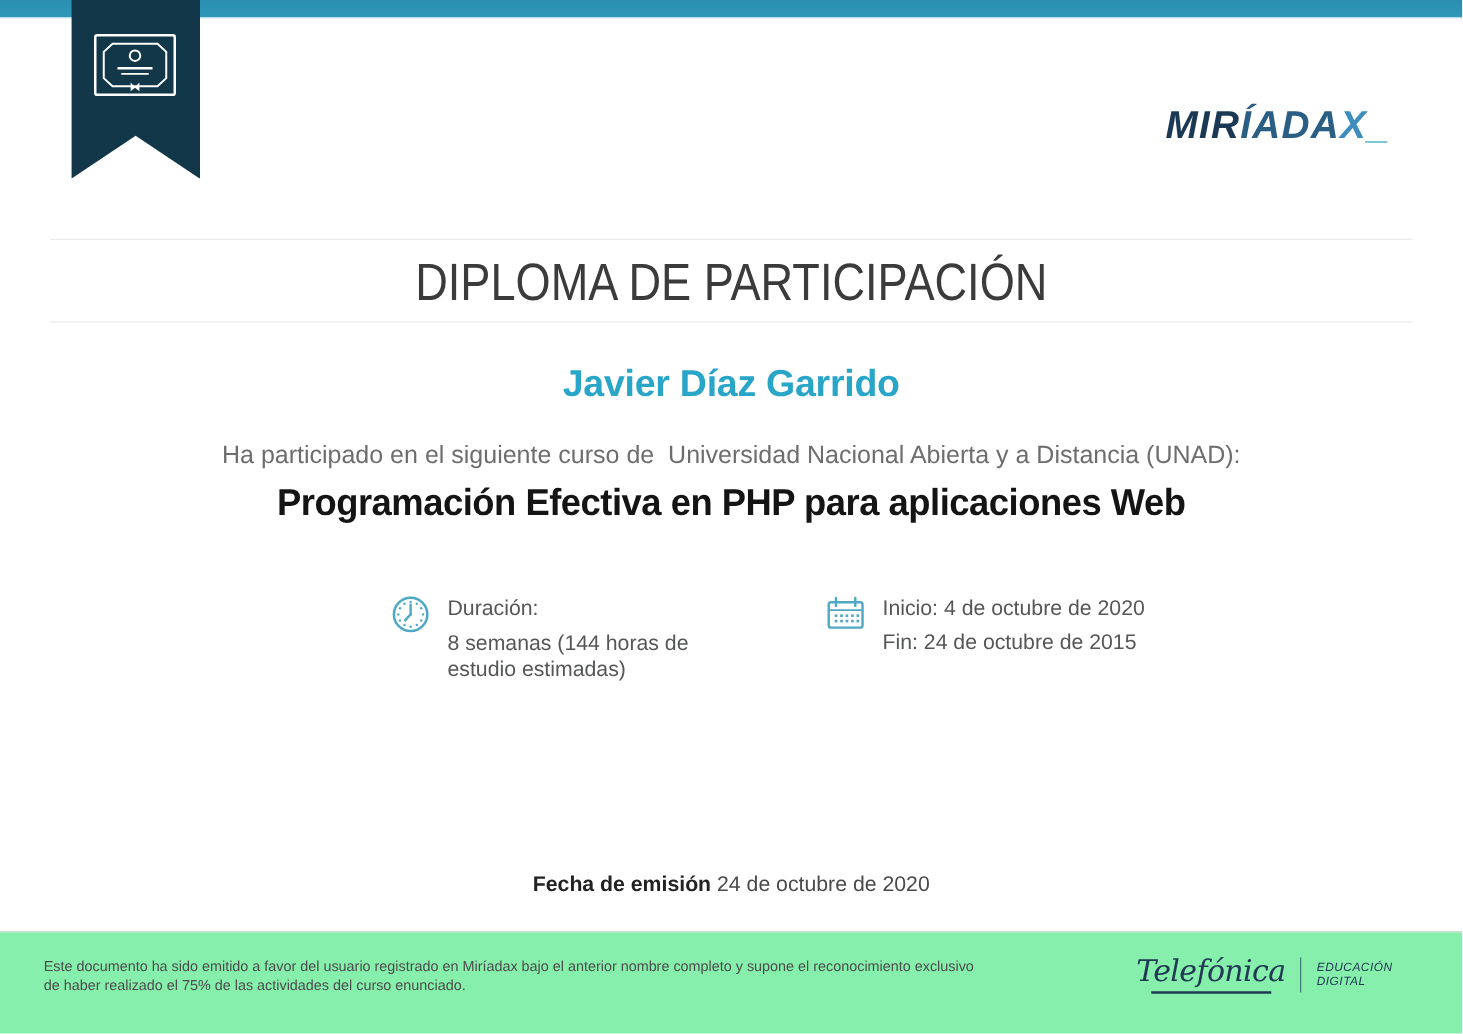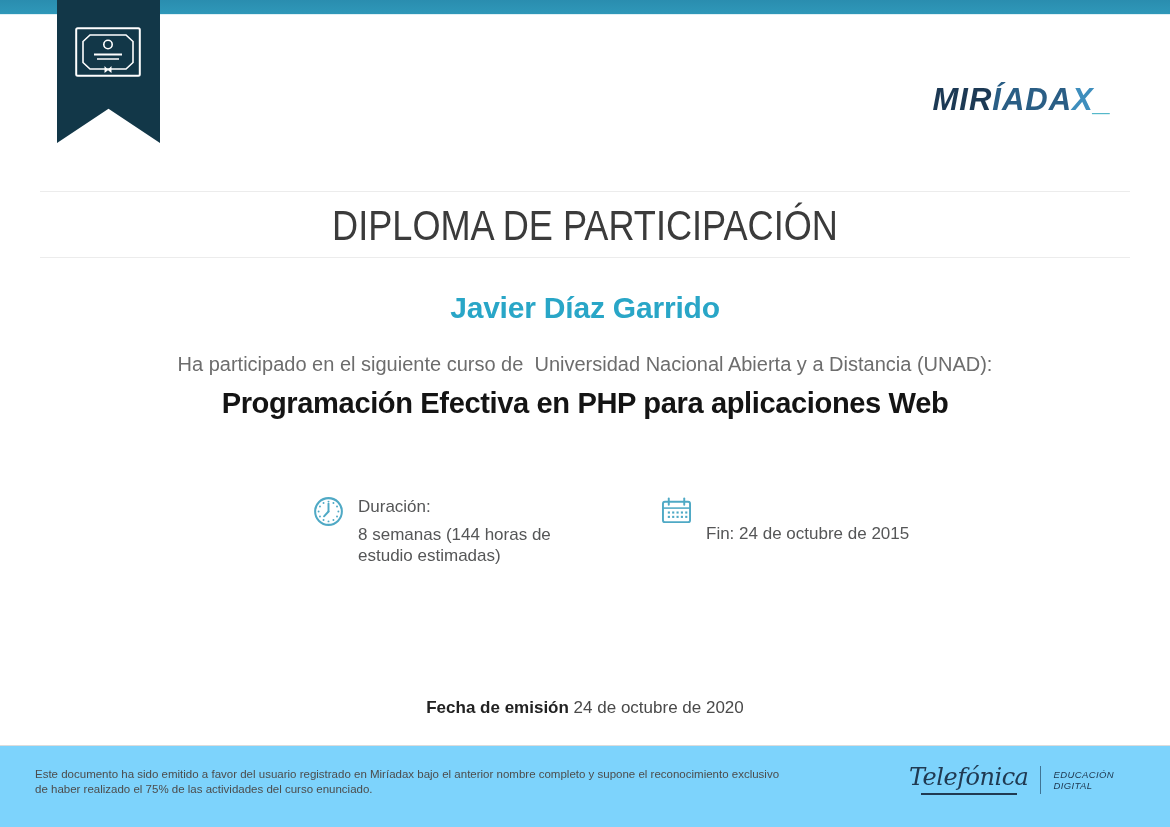--- a/index.html
+++ b/index.html
@@ -56,38 +56,38 @@
     position:absolute; top:353px; left:0; width:100%; text-align:center;
     font-size:20px; color:#6d6d6d; white-space:pre-wrap;
   }
   .course-title {
     position:absolute; top:386px; left:0; width:100%; text-align:center;
     font-size:30px; font-weight:bold; color:#141414; letter-spacing:-.4px;
     transform:scaleX(.97); transform-origin:center;
   }
 
   
-  .detail { position:absolute; top:473px; display:flex; gap:14px;margin-top:20px; }
+  .detail { position:absolute; top:473px; display:flex; gap:14px; }
   .detail-duration { left:313px; width:300px; }
   .detail-dates { left:661px; width:330px; }
   .detail .icon-wrap { flex:0 0 auto; padding-top:3px; }
   .detail .txt { font-size:17px; color:#555657; line-height:27px; }
   .detail .txt .val { display:block; width:232px; line-height:21px; margin-top:4px; }
 
   
   .issue-line {
     position:absolute; top:698px; left:0; width:100%; text-align:center;
     font-size:17px; color:#4a4a4a;
   }
   .issue-line .lbl { font-weight:bold; color:#222; }
 
   
   .footer {
     position:absolute; left:0; top:745px; width:100%; height:82px;
-    background:#7dd3fc; border-top:1px solid #dcdcdc;
+    background:#86efac; border-top:1px solid #dcdcdc;
   }
   .disclaimer {
     position:absolute; left:35px; top:21px; width:755px;
     font-size:11.5px; line-height:14.5px; color:#4c4c4c;
   }
   .brandblock {
     position:absolute; right:56px; top:18px;
     display:flex; align-items:center; gap:12px;
   }
   .telefonica-wrap { display:flex; flex-direction:column; align-items:center; }
@@ -177,21 +177,21 @@
           <rect x="25" y="16" width="2.2" height="2.2"></rect>
           <rect x="7" y="20.5" width="2.2" height="2.2"></rect>
             <rect x="11.5" y="20.5" width="2.2" height="2.2"></rect>
           <rect x="16" y="20.5" width="2.2" height="2.2"></rect>
             <rect x="20.5" y="20.5" width="2.2" height="2.2"></rect>
           <rect x="25" y="20.5" width="2.2" height="2.2"></rect>
         </g>
       </svg>
     </span>
     <span class="txt">
-      <br>
+      <span>Inicio: 4 de octubre de 2020</span><br>
       <span>Fin: 24 de octubre de 2015</span>
     </span>
   </div>
 
   <div class="issue-line">
     <span class="lbl">Fecha de emisión</span><span style="white-space:pre-wrap;"> 24 de octubre de 2020</span>
   </div>
 
   <div class="footer">
     <div class="disclaimer">Este documento ha sido emitido a favor del usuario registrado en Miríadax bajo el anterior nombre completo y supone el reconocimiento exclusivo de haber realizado el 75% de las actividades del curso enunciado.</div>

